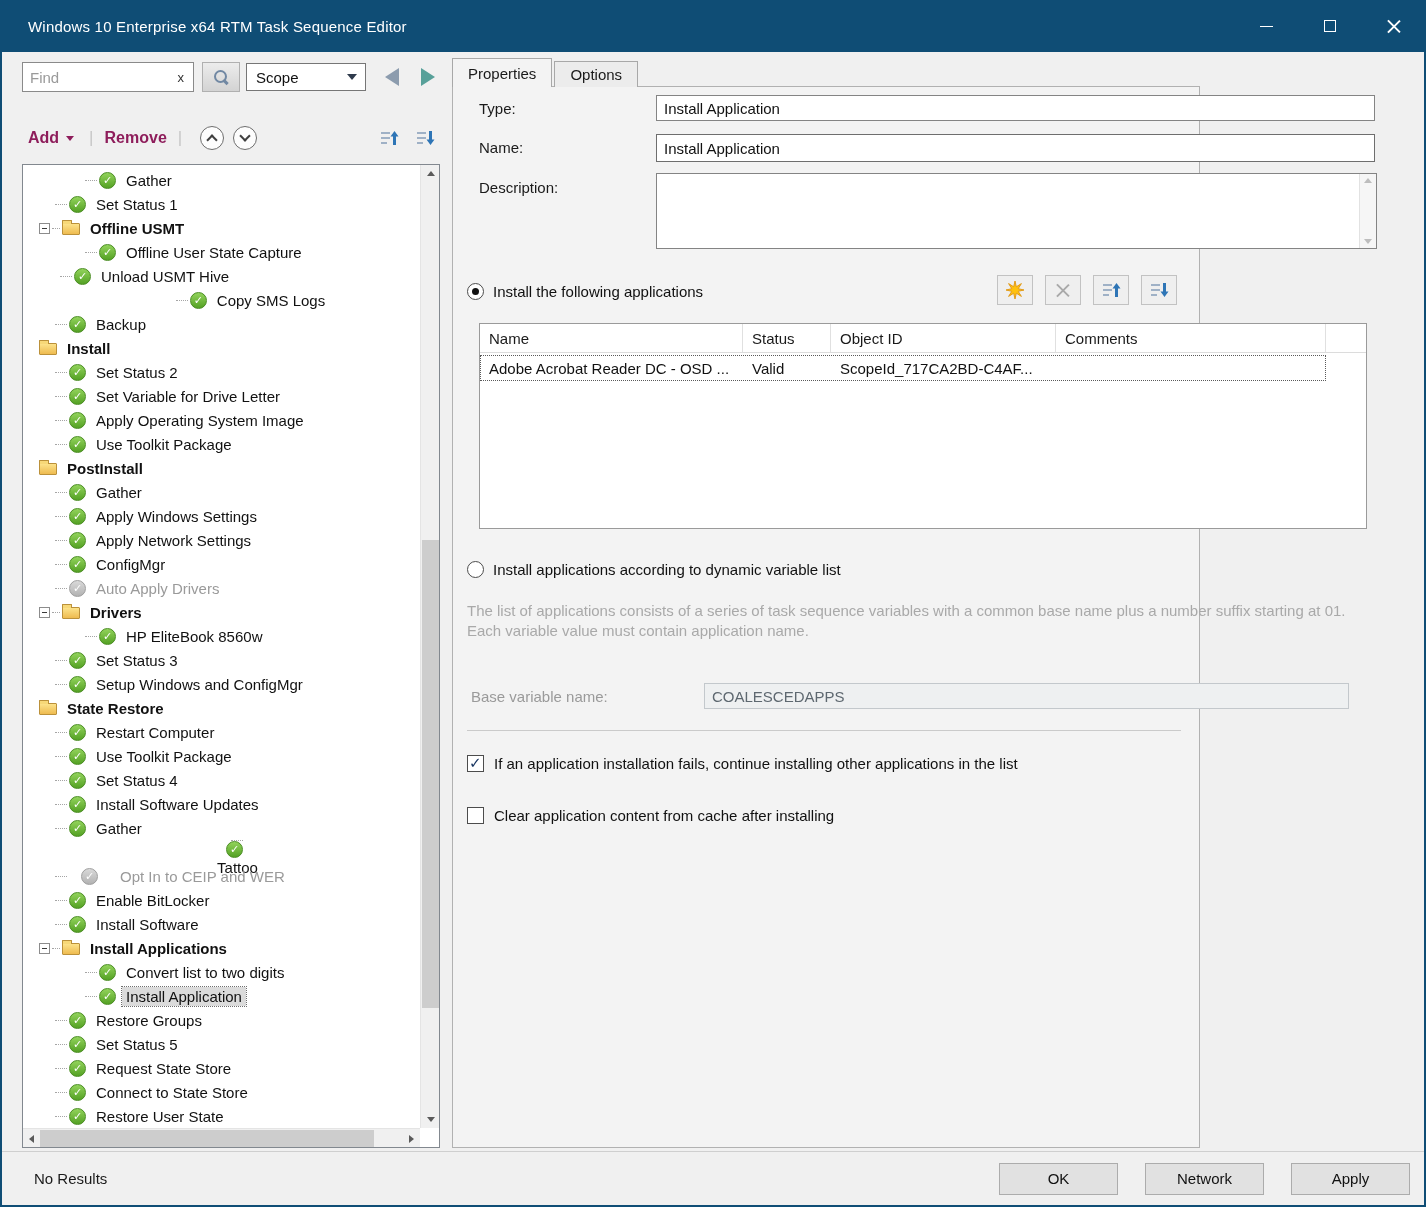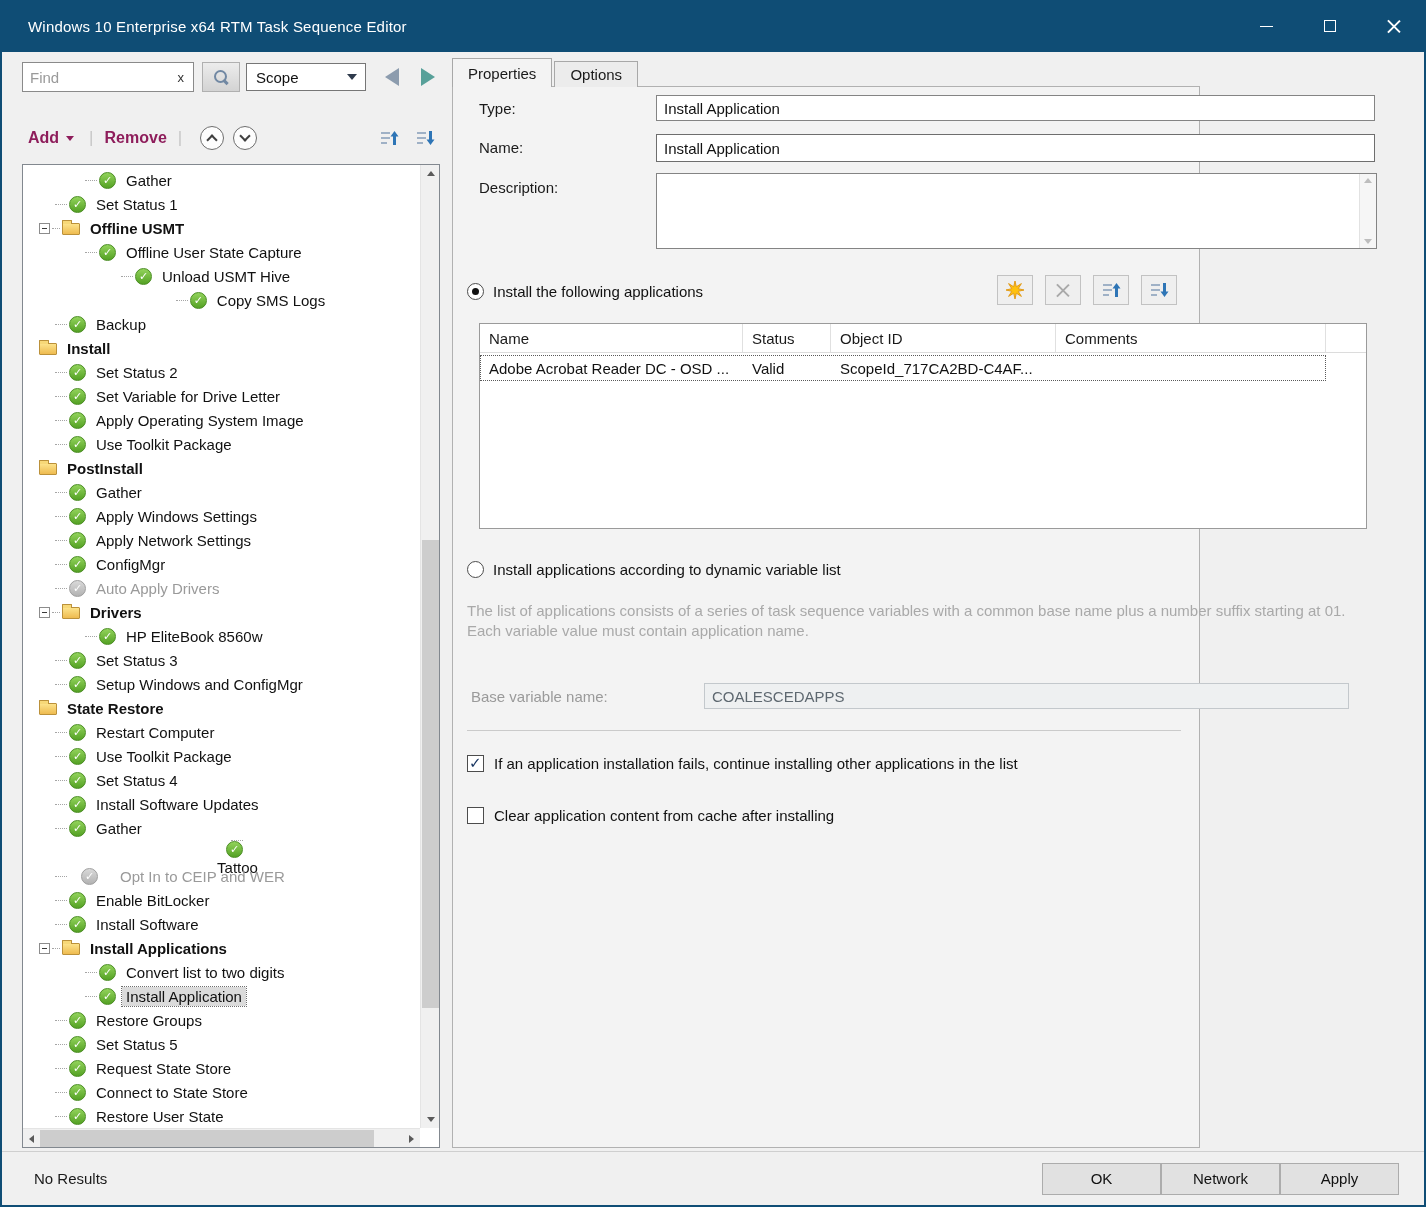--- a/index.html
+++ b/index.html
@@ -130,21 +130,21 @@
   .cb-row { position:absolute; display:flex; align-items:center; gap:10px; font-size:15px; color:#111; }
   #cb1 { left:14px; top:668px; }
   #cb2 { left:14px; top:720px; }
   .cb { width:17px; height:17px; border:1px solid #4c4c4c; background:#fff; position:relative; flex:none; }
   .cb.on::after { content:'\2713'; position:absolute; left:1px; top:-2px; font:700 15px "DejaVu Sans",sans-serif; color:#14315e; }
 
   
   #footer-line { position:absolute; left:0; right:0; top:1151px; border-top:1px solid #cfcfcf; }
   #footer { position:absolute; left:0; right:0; top:1152px; height:53px; background:#f0f0f0; display:flex; align-items:center; font-size:15px; }
   #status { margin-left:34px; color:#1a1a1a; }
-  #footer-buttons { margin-left:auto; margin-right:27px; display:flex; }
+  #footer-buttons { margin-left:auto; margin-right:16px; display:flex; gap:27px; }
   .btn { width:119px; height:32px; background:#e1e1e1; border:1px solid #acacac; font:15px "Liberation Sans",sans-serif; color:#111; }
 </style>
 </head>
 <body>
 
 <div id="window">
 
   <div id="titlebar">
     <span id="title-text">Windows 10 Enterprise x64 RTM Task Sequence Editor</span>
     <div id="win-controls">
@@ -229,21 +229,21 @@
           <span class="expander"></span>
           <span class="tick short"></span>
           <span class="icn-folder"></span>
           <span class="tlabel bold">Offline USMT</span>
         </div>
         <div class="trow" style="padding-left: 62px;">
           <span class="tick"></span>
           <span class="icn-check"></span>
           <span class="tlabel">Offline User State Capture</span>
         </div>
-        <div class="trow" style="padding-left: 98px;">
+        <div class="trow" style="padding-left: 37px;">
           <span class="tick"></span>
           <span class="icn-check"></span>
           <span class="tlabel">Unload USMT Hive</span>
         </div>
         <div class="trow" style="padding-left: 62px; justify-content: center;">
           <span class="tick"></span>
           <span class="icn-check"></span>
           <span class="tlabel">Copy SMS Logs</span>
         </div>
         <div class="trow" style="padding-left: 32px;">

